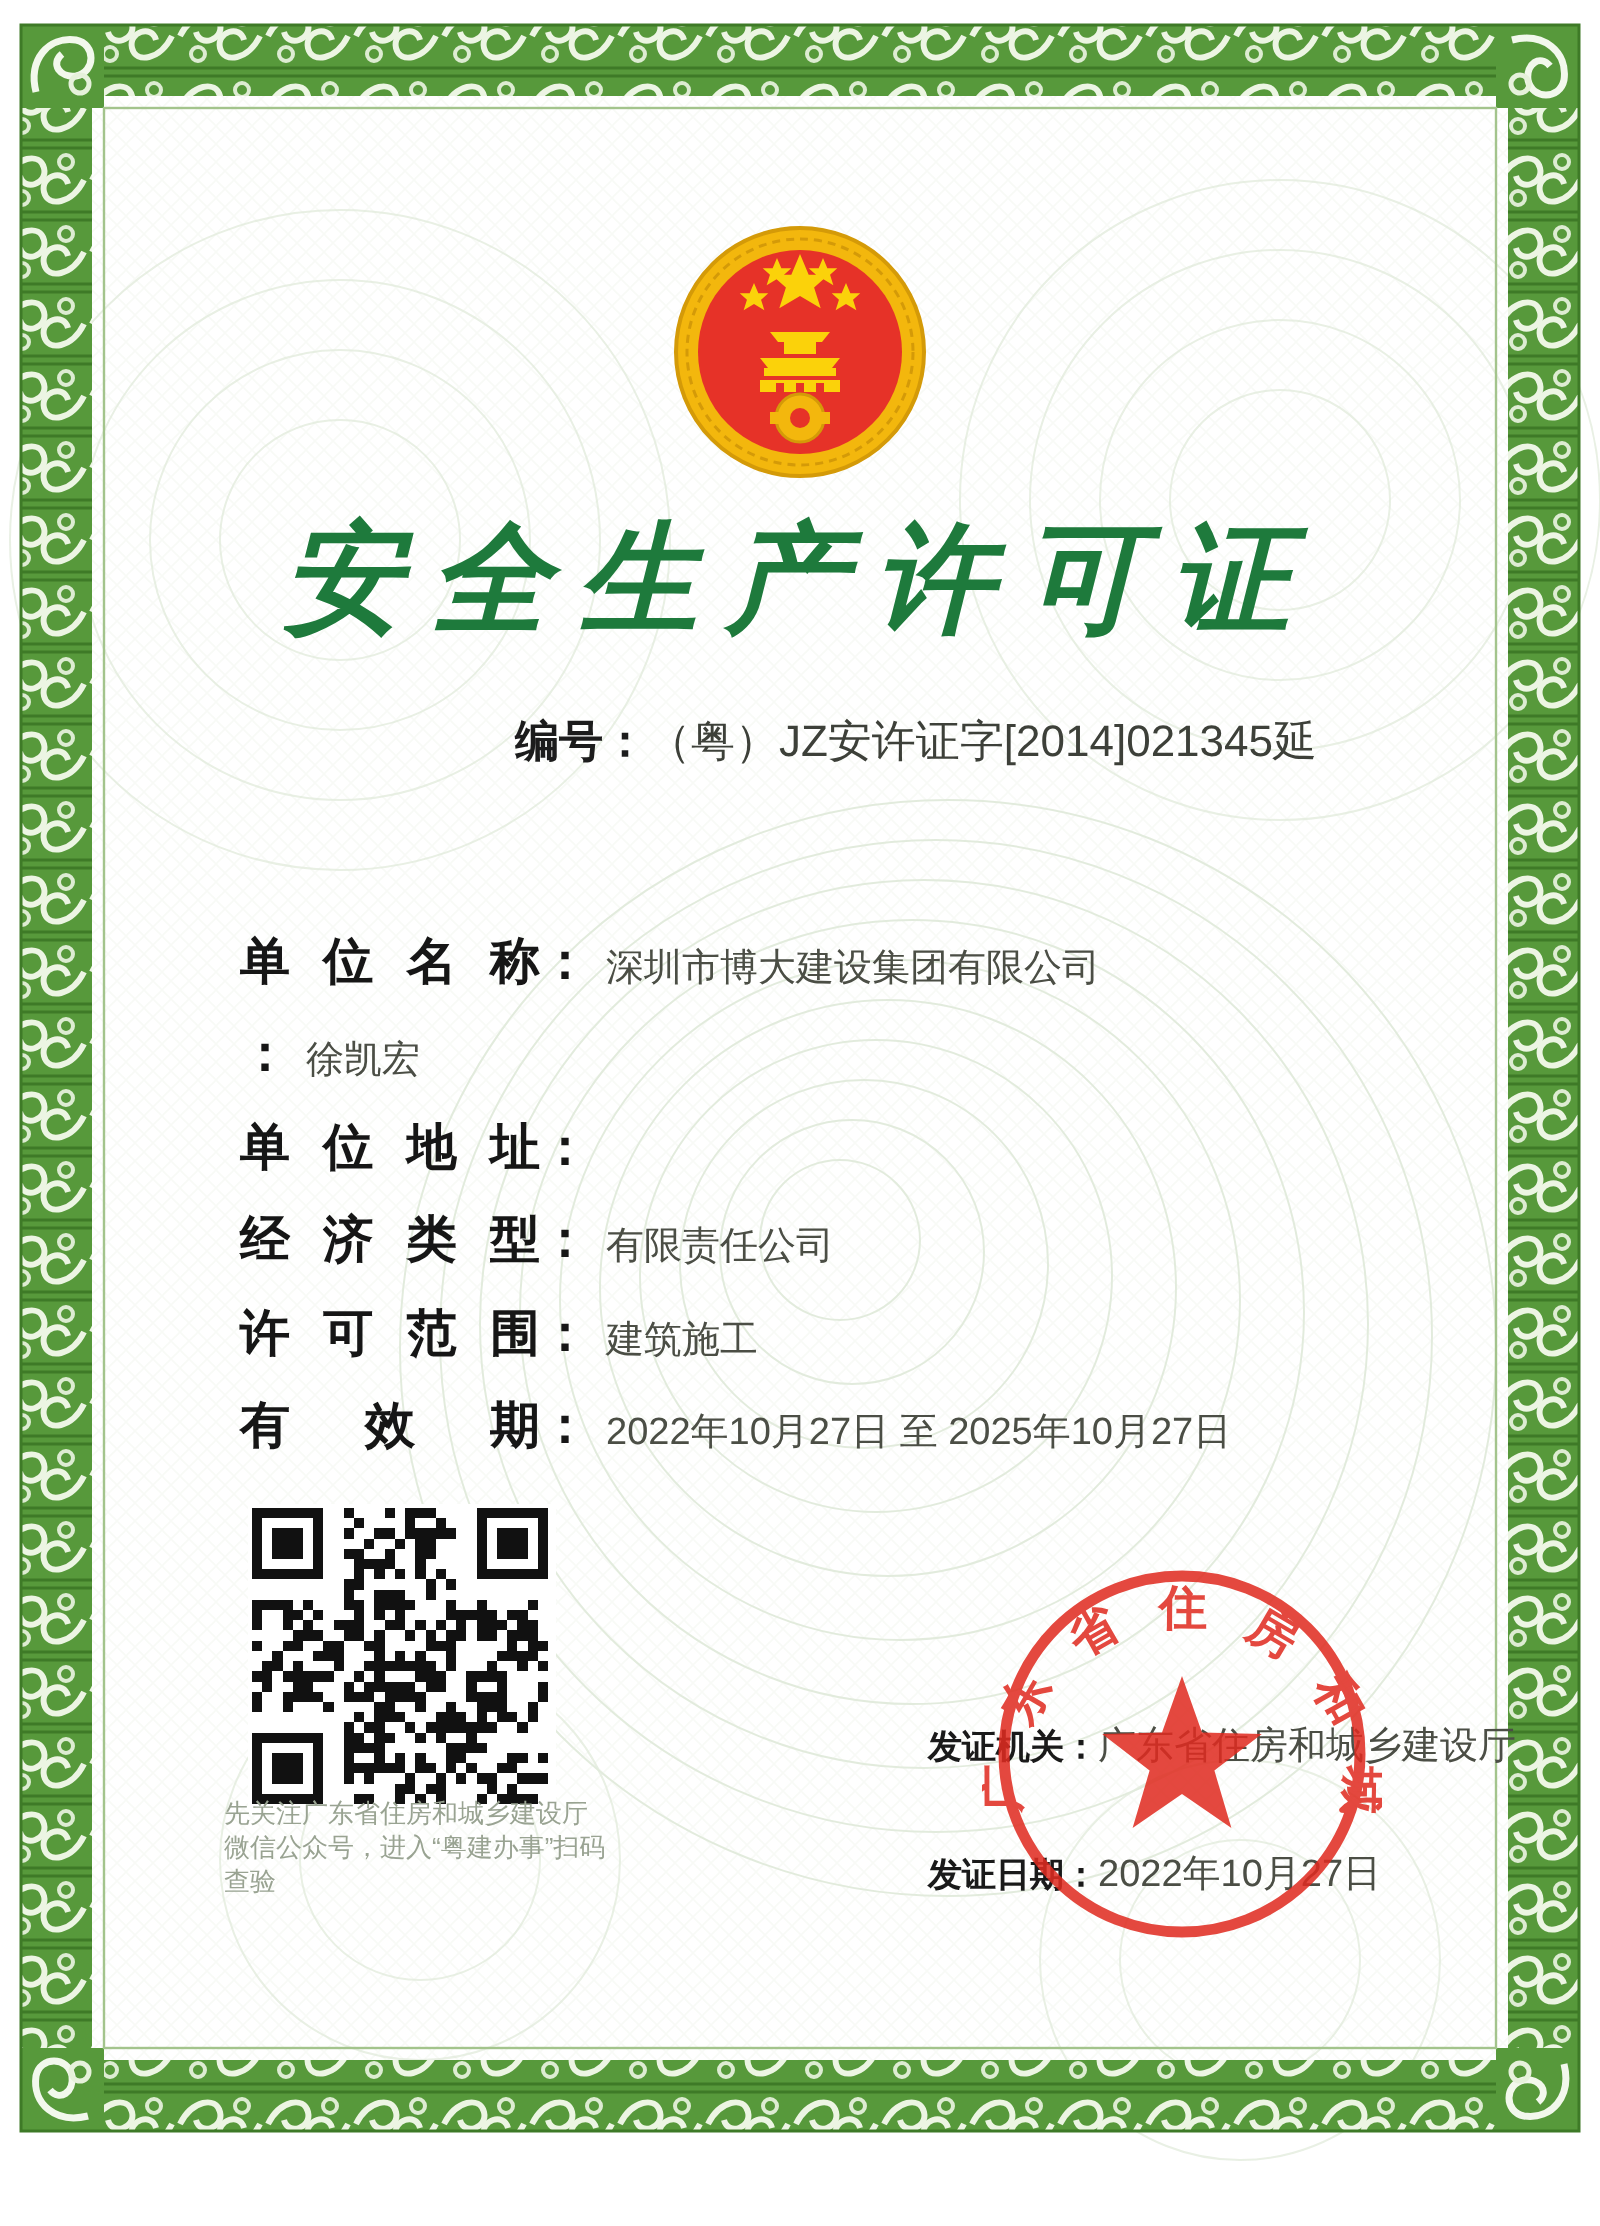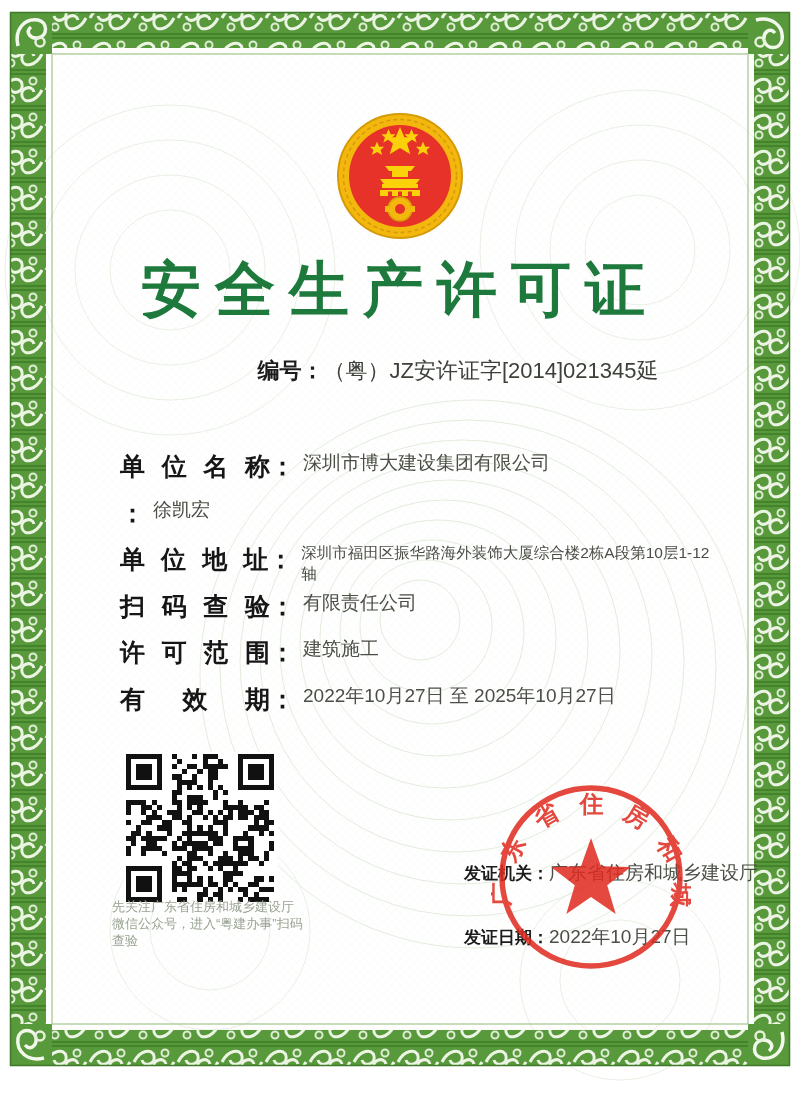--- a/index.html
+++ b/index.html
@@ -1,27 +1,27 @@
 <!DOCTYPE html>
 <html><head>
 <meta charset="utf-8">
 <style>
   html,body{margin:0;padding:0;background:#ffffff;}
   .page{position:relative;width:800px;height:1113px;background:#ffffff;overflow:hidden;
         font-family:"Liberation Sans",sans-serif;}
   .bg-svg{position:absolute;left:0;top:0;width:800px;height:1113px;}
   .emblem{position:absolute;left:330px;top:108px;width:140px;height:140px;}
   .title{position:absolute;left:0;top:250px;width:800px;text-align:center;
-         font-size:60px;font-weight:800;color:#1e7a3c;letter-spacing:14px;margin:0;}
+         font-size:60px;font-weight:800;color:#1e7a3c;letter-spacing:14px;margin:0;font-style:italic;}
   .cert-no{position:absolute;left:0;top:356px;width:800px;text-align:center;
            transform:translateX(58px);font-size:22px;white-space:nowrap;}
   .cert-no .lbl{font-weight:bold;color:#1c1c1c;}
   .cert-no .val{color:#3d4039;}
   .fields{position:absolute;left:120px;top:450px;width:600px;}
-  .frow{display:flex;align-items:flex-start;height:46.5px;}
+  .frow{display:flex;align-items:flex-end;height:46.5px;}
   .flabel{display:inline-block;width:150px;font-size:25px;font-weight:bold;color:#161616;
           text-align:justify;text-align-last:justify;}
   .fcolon{font-size:25px;font-weight:bold;color:#161616;margin-right:8px;}
   .fvalue{font-size:19px;color:#4b4e45;}
   .fvalue.small{font-size:15.5px;}
   .qr-block{position:absolute;left:124px;top:752px;width:150px;height:150px;background:#fff;padding:2px;}
   .qr-caption{position:absolute;left:112px;top:898px;width:192px;font-size:13px;
               line-height:17px;color:#99a392;}
   .issuer-row{position:absolute;left:464px;white-space:nowrap;}
   .issuer-row .ilabel{font-size:17px;font-weight:bold;color:#1a1a1a;}
@@ -145,24 +145,23 @@
         <span class="fcolon">：</span>
       <span class="fvalue">深圳市博大建设集团有限公司</span>
     </div>
     <div class="frow">
         <span class="fcolon">：</span>
       <span class="fvalue">徐凯宏</span>
     </div>
     <div class="frow">
       <span class="flabel">单位地址</span>
         <span class="fcolon">：</span>
-      <span class="fvalue small">深圳市福田区振华路海外装饰大厦综合楼2栋A段第10层1-12轴</span>
-    </div>
-    <div class="frow">
-      <span class="flabel">扫码查验</span>
+    </div>
+    <div class="frow">
+      <span class="flabel">经济类型</span>
         <span class="fcolon">：</span>
       <span class="fvalue">有限责任公司</span>
     </div>
     <div class="frow">
       <span class="flabel">许可范围</span>
         <span class="fcolon">：</span>
       <span class="fvalue">建筑施工</span>
     </div>
     <div class="frow">
       <span class="flabel">有效期</span>

